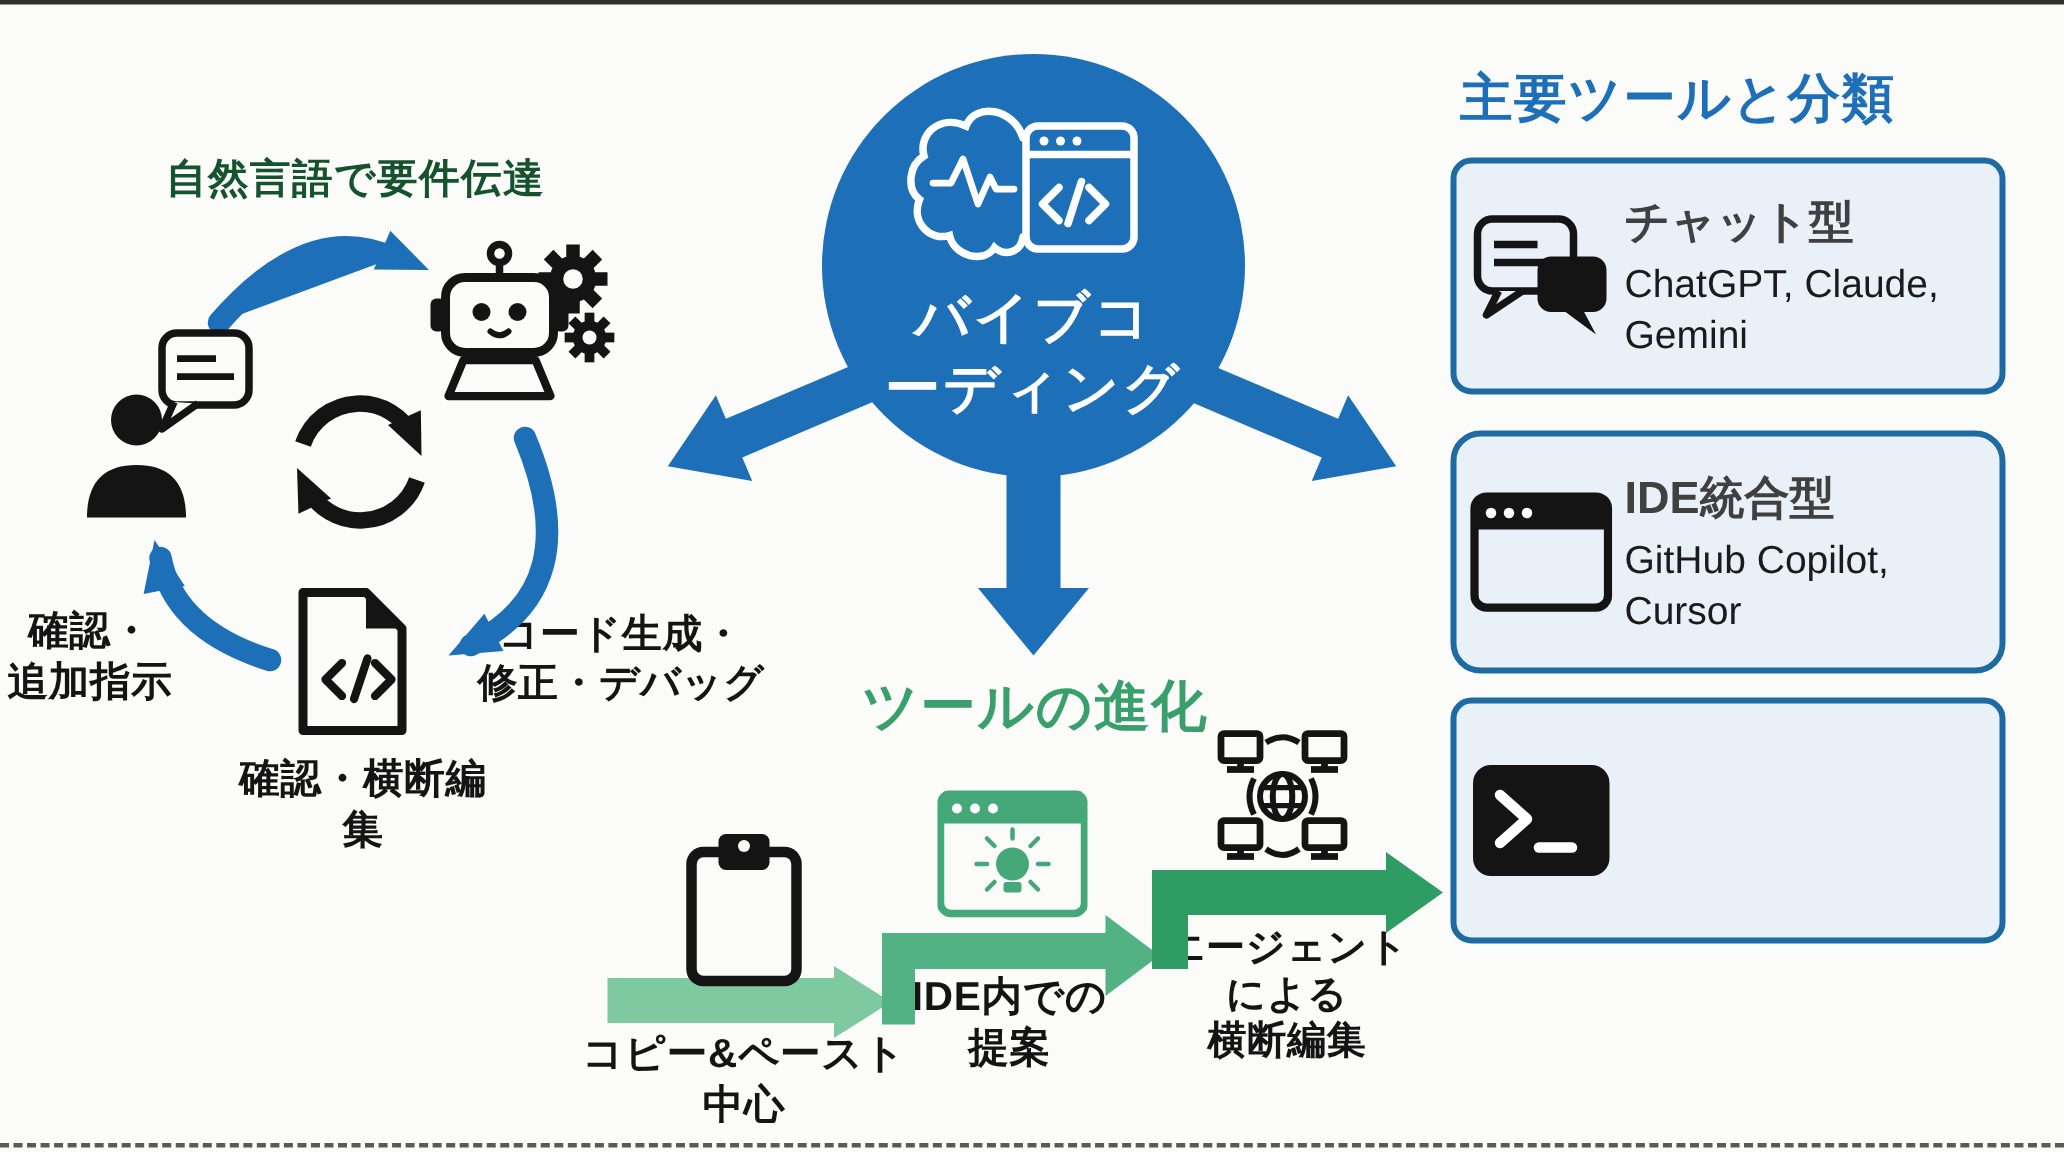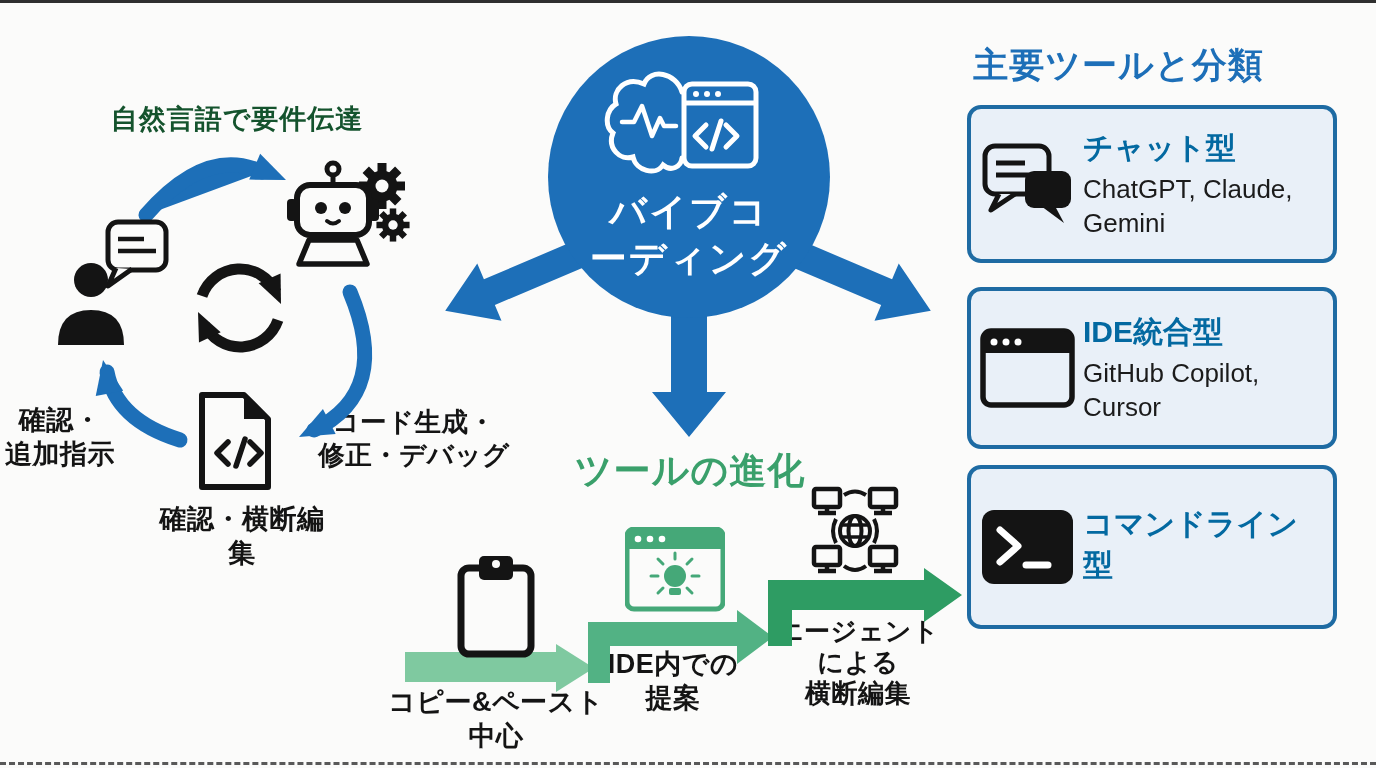--- a/index.html
+++ b/index.html
@@ -28,21 +28,21 @@
     position:absolute;left:0;top:152px;width:100%;text-align:center;color:#fff;
     font-weight:800;font-size:37px;line-height:1.28;white-space:pre-line;letter-spacing:2px;
   }
   .tool-box{
     position:absolute;left:967px;width:370px;box-sizing:border-box;
     background:var(--box_bg,#e9f0f8);border:4px solid var(--box_border,#1e6ba3);
     border-radius:14px;display:flex;align-items:center;z-index:2;
   }
   .tool-icon{flex:0 0 112px;display:flex;justify-content:center;align-items:center;}
   .tool-text{flex:1;padding-right:8px;}
-  .tool-title{font-weight:800;font-size:30px;color:#0369a1;margin-bottom:4px;}
+  .tool-title{font-weight:800;font-size:30px;color:#404040;margin-bottom:4px;}
   .tool-desc{font-size:26px;color:#1b1b1b;white-space:pre-line;line-height:1.3;}
   
   .f-ink{fill:#141414;}
   .f-bg{fill:#fbfbfa;}
   .f-blue{fill:var(--blue,#1d6fb8);}
   .f-white{fill:#ffffff;}
   .f-g1{fill:var(--arrow_light,#7fc9a0);}
   .f-g2{fill:var(--arrow_mid,#52b284);}
   .f-g3{fill:var(--arrow_dark,#2e9c63);}
   .f-green{fill:var(--green_icon,#45a878);}
@@ -184,21 +184,21 @@
         <path class="f-ink" d="M74,64 L83,81 L60,64 Z"></path>
       </svg>
     </div>
     <div class="tool-text">
       <div class="tool-title">チャット型</div>
       <div class="tool-desc">ChatGPT, Claude,
 Gemini</div>
     </div>
   </div>
 
-  <div class="tool-box" style="top:287px;height:162px;">
+  <div class="tool-box" style="top:287px;height:162px;border-radius:20px;">
     <div class="tool-icon">
       <svg width="95" height="80" viewBox="0 0 95 80">
         <rect class="s-ink" x="3" y="3" width="89" height="74" rx="8" stroke-width="5.5" fill="var(--box_bg,#e9f0f8)"></rect>
         <path class="f-ink" d="M11,3 H84 Q92,3 92,11 V25 H3 V11 Q3,3 11,3 Z"></path>
         <circle class="f-white" cx="14" cy="14" r="3.5"></circle>
         <circle class="f-white" cx="26" cy="14" r="3.5"></circle>
         <circle class="f-white" cx="38" cy="14" r="3.5"></circle>
       </svg>
     </div>
     <div class="tool-text">
@@ -210,21 +210,20 @@
 
   <div class="tool-box" style="top:465px;height:164px;">
     <div class="tool-icon">
       <svg width="95" height="78" viewBox="0 0 95 78">
         <rect class="f-ink" x="2" y="2" width="91" height="74" rx="12"></rect>
         <path class="s-white" d="M20,22 L38,38 L20,54" stroke-width="7" stroke-linecap="round" stroke-linejoin="round"></path>
         <line class="s-white" x1="46" y1="57" x2="68" y2="57" stroke-width="7" stroke-linecap="round"></line>
       </svg>
     </div>
     <div class="tool-text">
-      <div class="tool-title">コマンドライン型</div>
     </div>
   </div>
 
   <div class="heading green-text" style="left:560px;top:446px;width:260px;font-size:37px;">ツールの進化</div>
 
   <svg class="abs layer2" style="left:455px;top:552px;" width="82" height="108" viewBox="0 0 82 108">
     <rect class="s-ink" x="6" y="16" width="70" height="86" rx="8" stroke-width="7" fill="#fbfbfa"></rect>
     <rect class="f-ink" x="24" y="4" width="34" height="24" rx="5"></rect>
     <circle class="f-bg" cx="41" cy="12" r="4"></circle>
   </svg>

